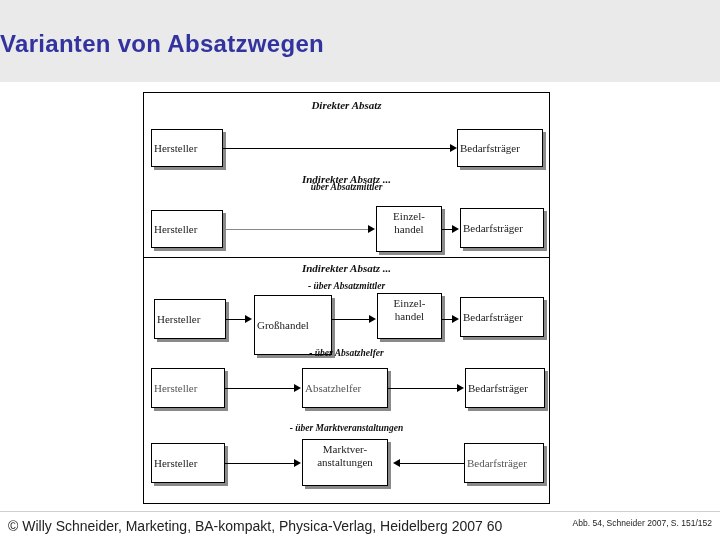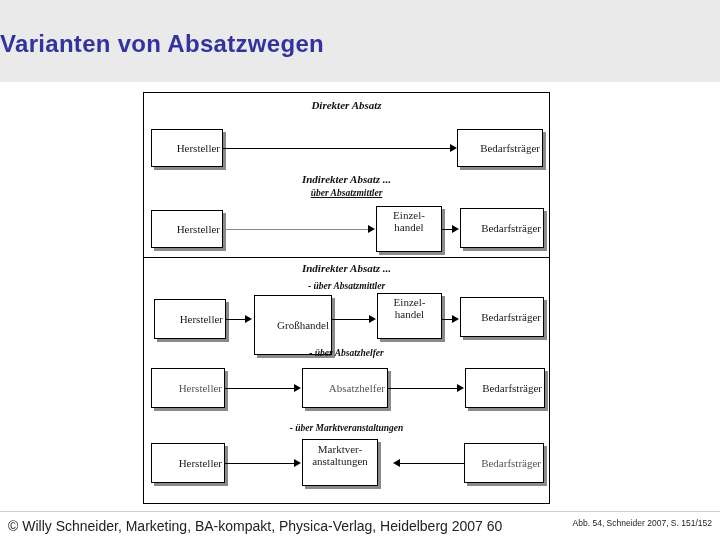--- a/index.html
+++ b/index.html
@@ -79,27 +79,27 @@
 
   
   .node {
     position: absolute;
     background: #ffffff;
     border: 1.4px solid #000;
     box-shadow: 3px 3px 0 0 #8a8a8a;
     box-sizing: border-box;
     display: flex;
     align-items: center;
-    justify-content: flex-end;
+    justify-content: flex-start;
     text-align: center;
     font-family: "Liberation Serif", serif;
     font-size: 11px;
     color: #1a1a1a;
     line-height: 1.15;
-    padding: 17px 2px;
+    padding: 3px 2px;
   }
   .node span { display: block; }
   .node.faint { color: #555; }
 
   
   .conn {
     position: absolute;
     height: 0;
     border-top: 1.3px solid #000;
   }
@@ -160,21 +160,21 @@
     <div class="conn" style="left:79px; top:55px; width:230px;"></div>
     <div class="arrowhead right" style="left:306px; top:50.5px;"></div>
 
     <div class="node" style="left:313px; top:36px; width:86px; height:38px;">
       <span>Bedarfsträger</span>
     </div>
   </div>
 
   <div class="section" style="top:80px;">
     <div class="sect-title t1" style="top:0px;">Indirekter Absatz ...</div>
-    <div class="sect-title t2" style="top:15px;text-decoration:underline;">über Absatzmittler</div>
+    <div class="sect-title t2" style="top:9px;">über Absatzmittler</div>
 
     <div class="node" style="left:7px; top:37px; width:72px; height:38px;">
       <span>Hersteller</span>
     </div>
 
     <div class="conn grey" style="left:79px; top:56px; width:148px;"></div>
     <div class="arrowhead right" style="left:224px; top:51.5px;"></div>
 
     <div class="node" style="left:232px; top:33px; width:66px; height:46px; flex-direction:column;">
       <span>Einzel-</span>
@@ -247,21 +247,21 @@
   <div class="section" style="top:330px;">
     <div class="sect-title t2" style="top:0px;text-align:center;">- über Marktveranstaltungen</div>
 
     <div class="node" style="left:7px; top:20px; width:74px; height:40px;">
       <span>Hersteller</span>
     </div>
 
     <div class="conn" style="left:81px; top:40px; width:72px;"></div>
     <div class="arrowhead right" style="left:150px; top:35.5px;"></div>
 
-    <div class="node" style="left:158px; top:16px; width:76px; height:47px; flex-direction:column;">
+    <div class="node" style="left:158px; top:16px; width:86px; height:47px; flex-direction:column;">
       <span>Marktver-</span>
       <span>anstaltungen</span>
     </div>
 
     <div class="conn" style="left:256px; top:40px; width:64px;"></div>
     <div class="arrowhead left" style="left:249px; top:35.5px;"></div>
 
     <div class="node faint" style="left:320px; top:20px; width:80px; height:40px;">
       <span>Bedarfsträger</span>
     </div>

